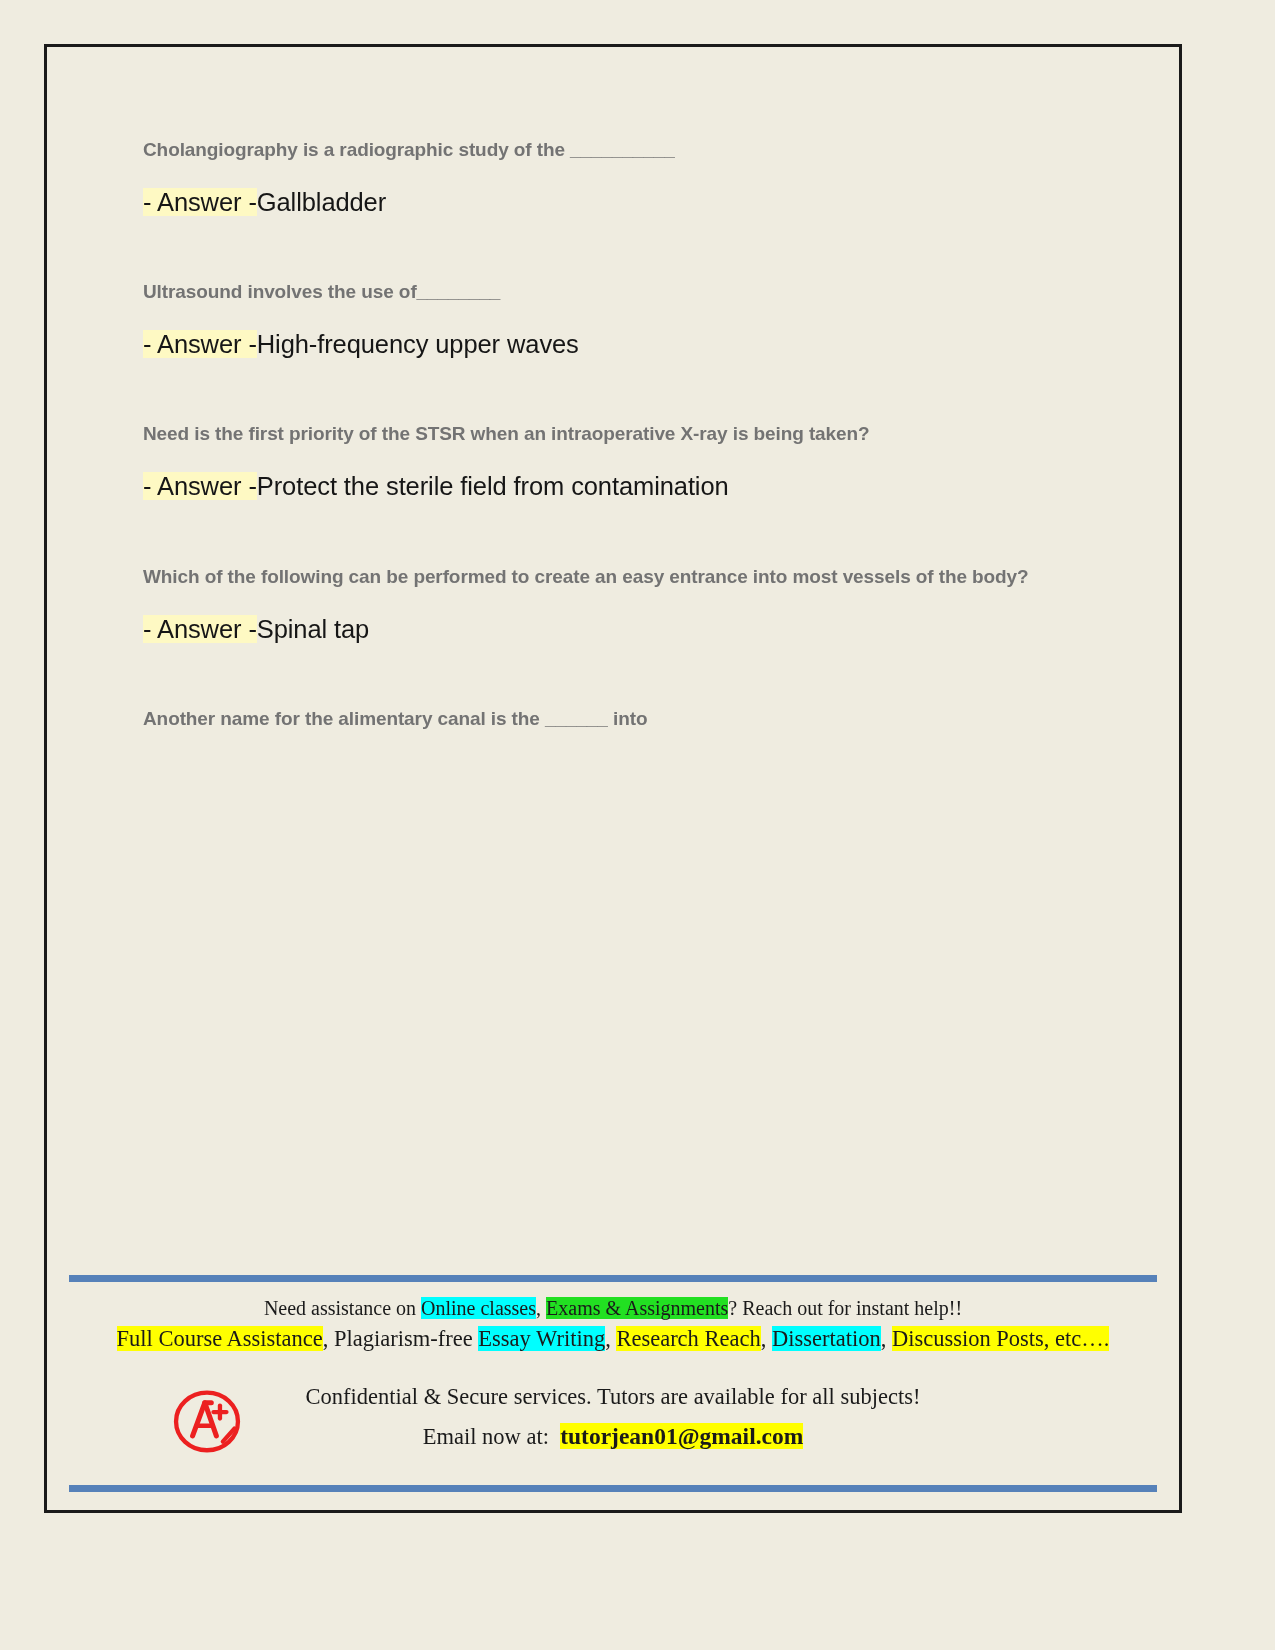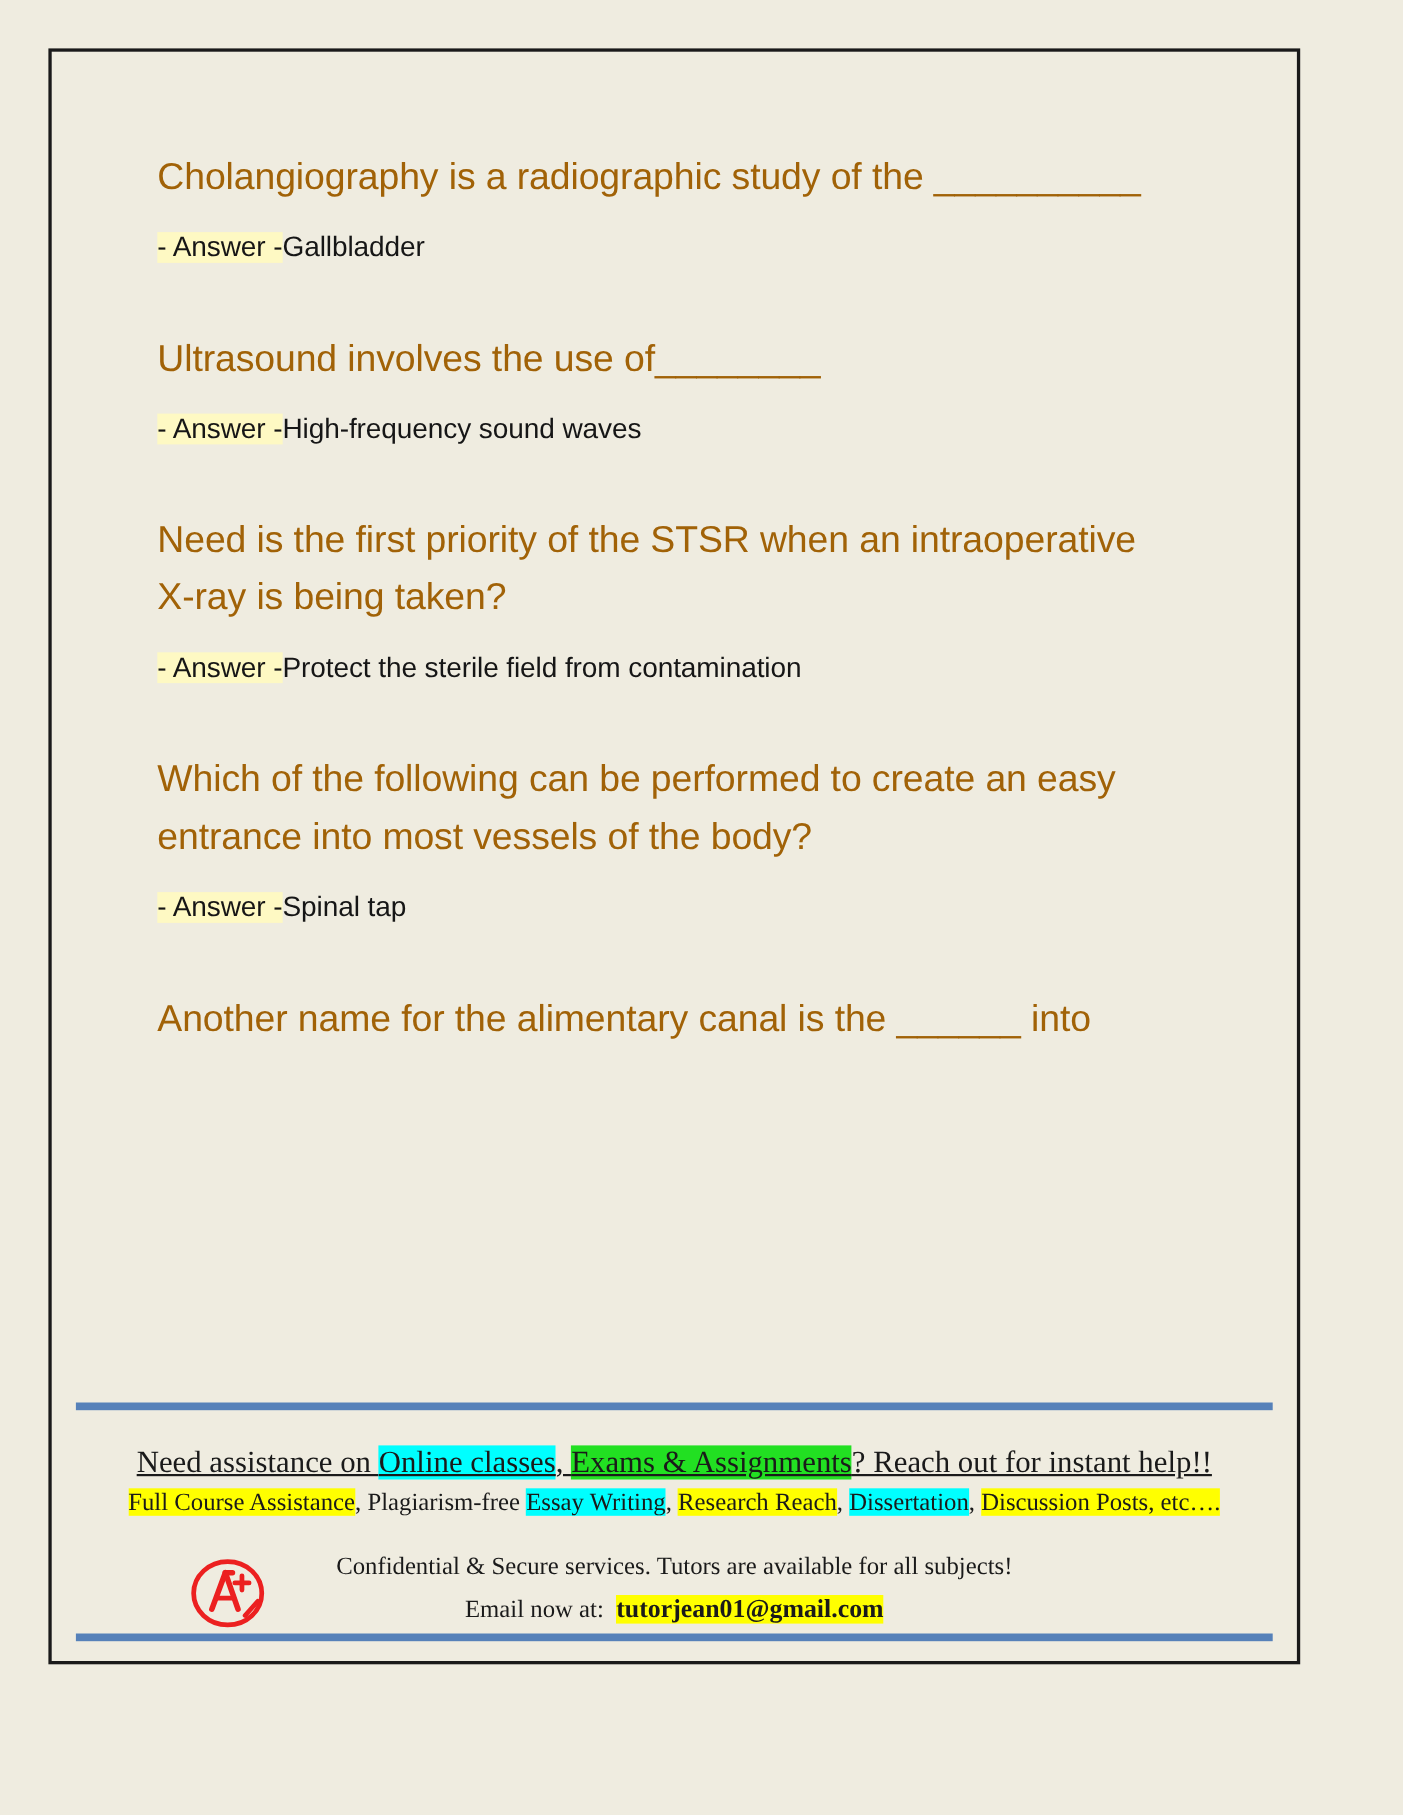--- a/index.html
+++ b/index.html
@@ -34,25 +34,26 @@
   }
 
   .qa-block {
     margin-bottom: 58px;
   }
   .qa-block:last-child {
     margin-bottom: 0;
   }
 
   .question {
-    font-size: 34px;
+    font-size: 19px;
     line-height: 1.53;
-    color: #a16207;
+    color: #737373;
     letter-spacing: -0.1px;
     margin: 0 0 22px 0;
+    font-weight: bold;
   }
 
   .answer-line {
     font-size: 25.5px;
     line-height: 1.3;
     color: #161616;
     letter-spacing: -0.1px;
     margin: 0;
     white-space: nowrap;
   }
@@ -84,24 +85,23 @@
     position: absolute;
     left: 0;
     right: 0;
     top: 20px;
     text-align: center;
     font-family: "Liberation Serif", serif;
     color: #1a1a1a;
   }
 
   .promo-line-1 {
-    font-size: 28px;
+    font-size: 20px;
     line-height: 1.35;
-    margin: 16px 0 2px 0;
-    text-decoration: underline;
+    margin: 0 0 2px 0;
   }
   .promo-line-2 {
     font-size: 22.5px;
     line-height: 1.35;
     margin: 0;
   }
 
   .hl-cyan { background: #00ffff; }
   .hl-green { background: #22e022; }
   .hl-yel { background: #ffff00; }
@@ -147,21 +147,21 @@
 
   <div class="doc-body">
 
     <div class="qa-block">
       <p class="question">Cholangiography is a radiographic study of the __________</p>
       <p class="answer-line"><span class="hl-yellow">- Answer -</span><span>Gallbladder</span></p>
     </div>
 
     <div class="qa-block">
       <p class="question">Ultrasound involves the use of________</p>
-      <p class="answer-line"><span class="hl-yellow">- Answer -</span><span>High-frequency sound waves</span></p>
+      <p class="answer-line"><span class="hl-yellow">- Answer -</span><span>High-frequency upper waves</span></p>
     </div>
 
     <div class="qa-block">
       <p class="question">Need is the first priority of the STSR when an intraoperative X-ray is being taken?</p>
       <p class="answer-line"><span class="hl-yellow">- Answer -</span><span>Protect the sterile field from contamination</span></p>
     </div>
 
     <div class="qa-block">
       <p class="question">Which of the following can be performed to create an easy entrance into most vessels of the body?</p>
       <p class="answer-line"><span class="hl-yellow">- Answer -</span><span>Spinal tap</span></p>

